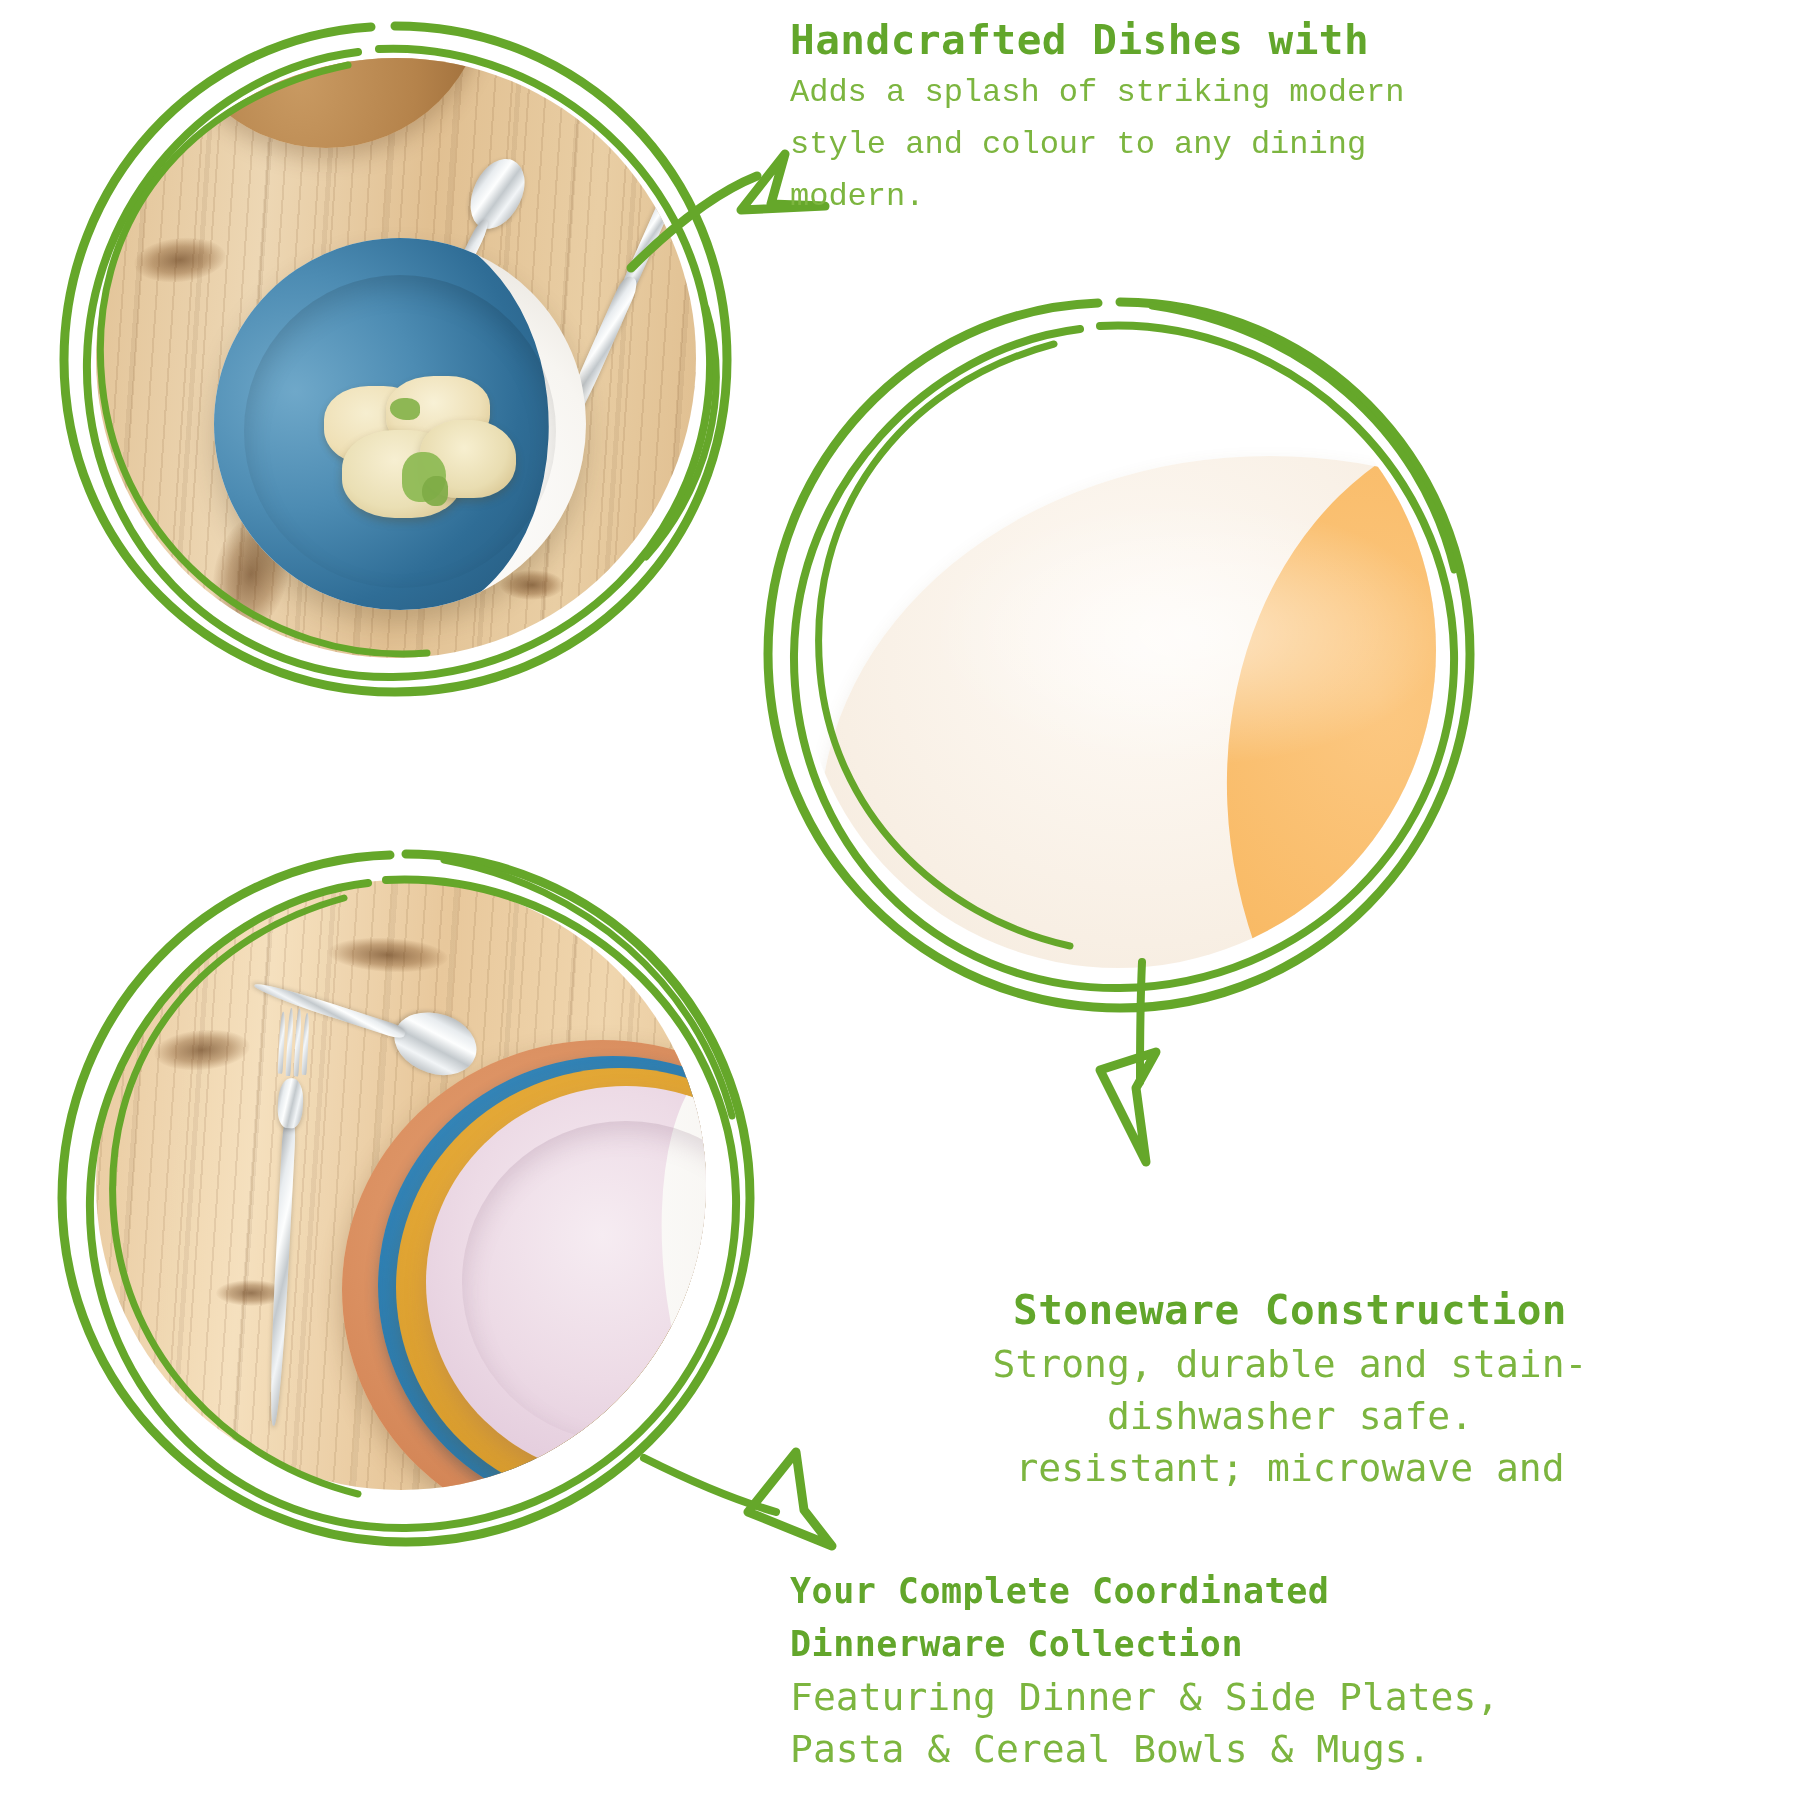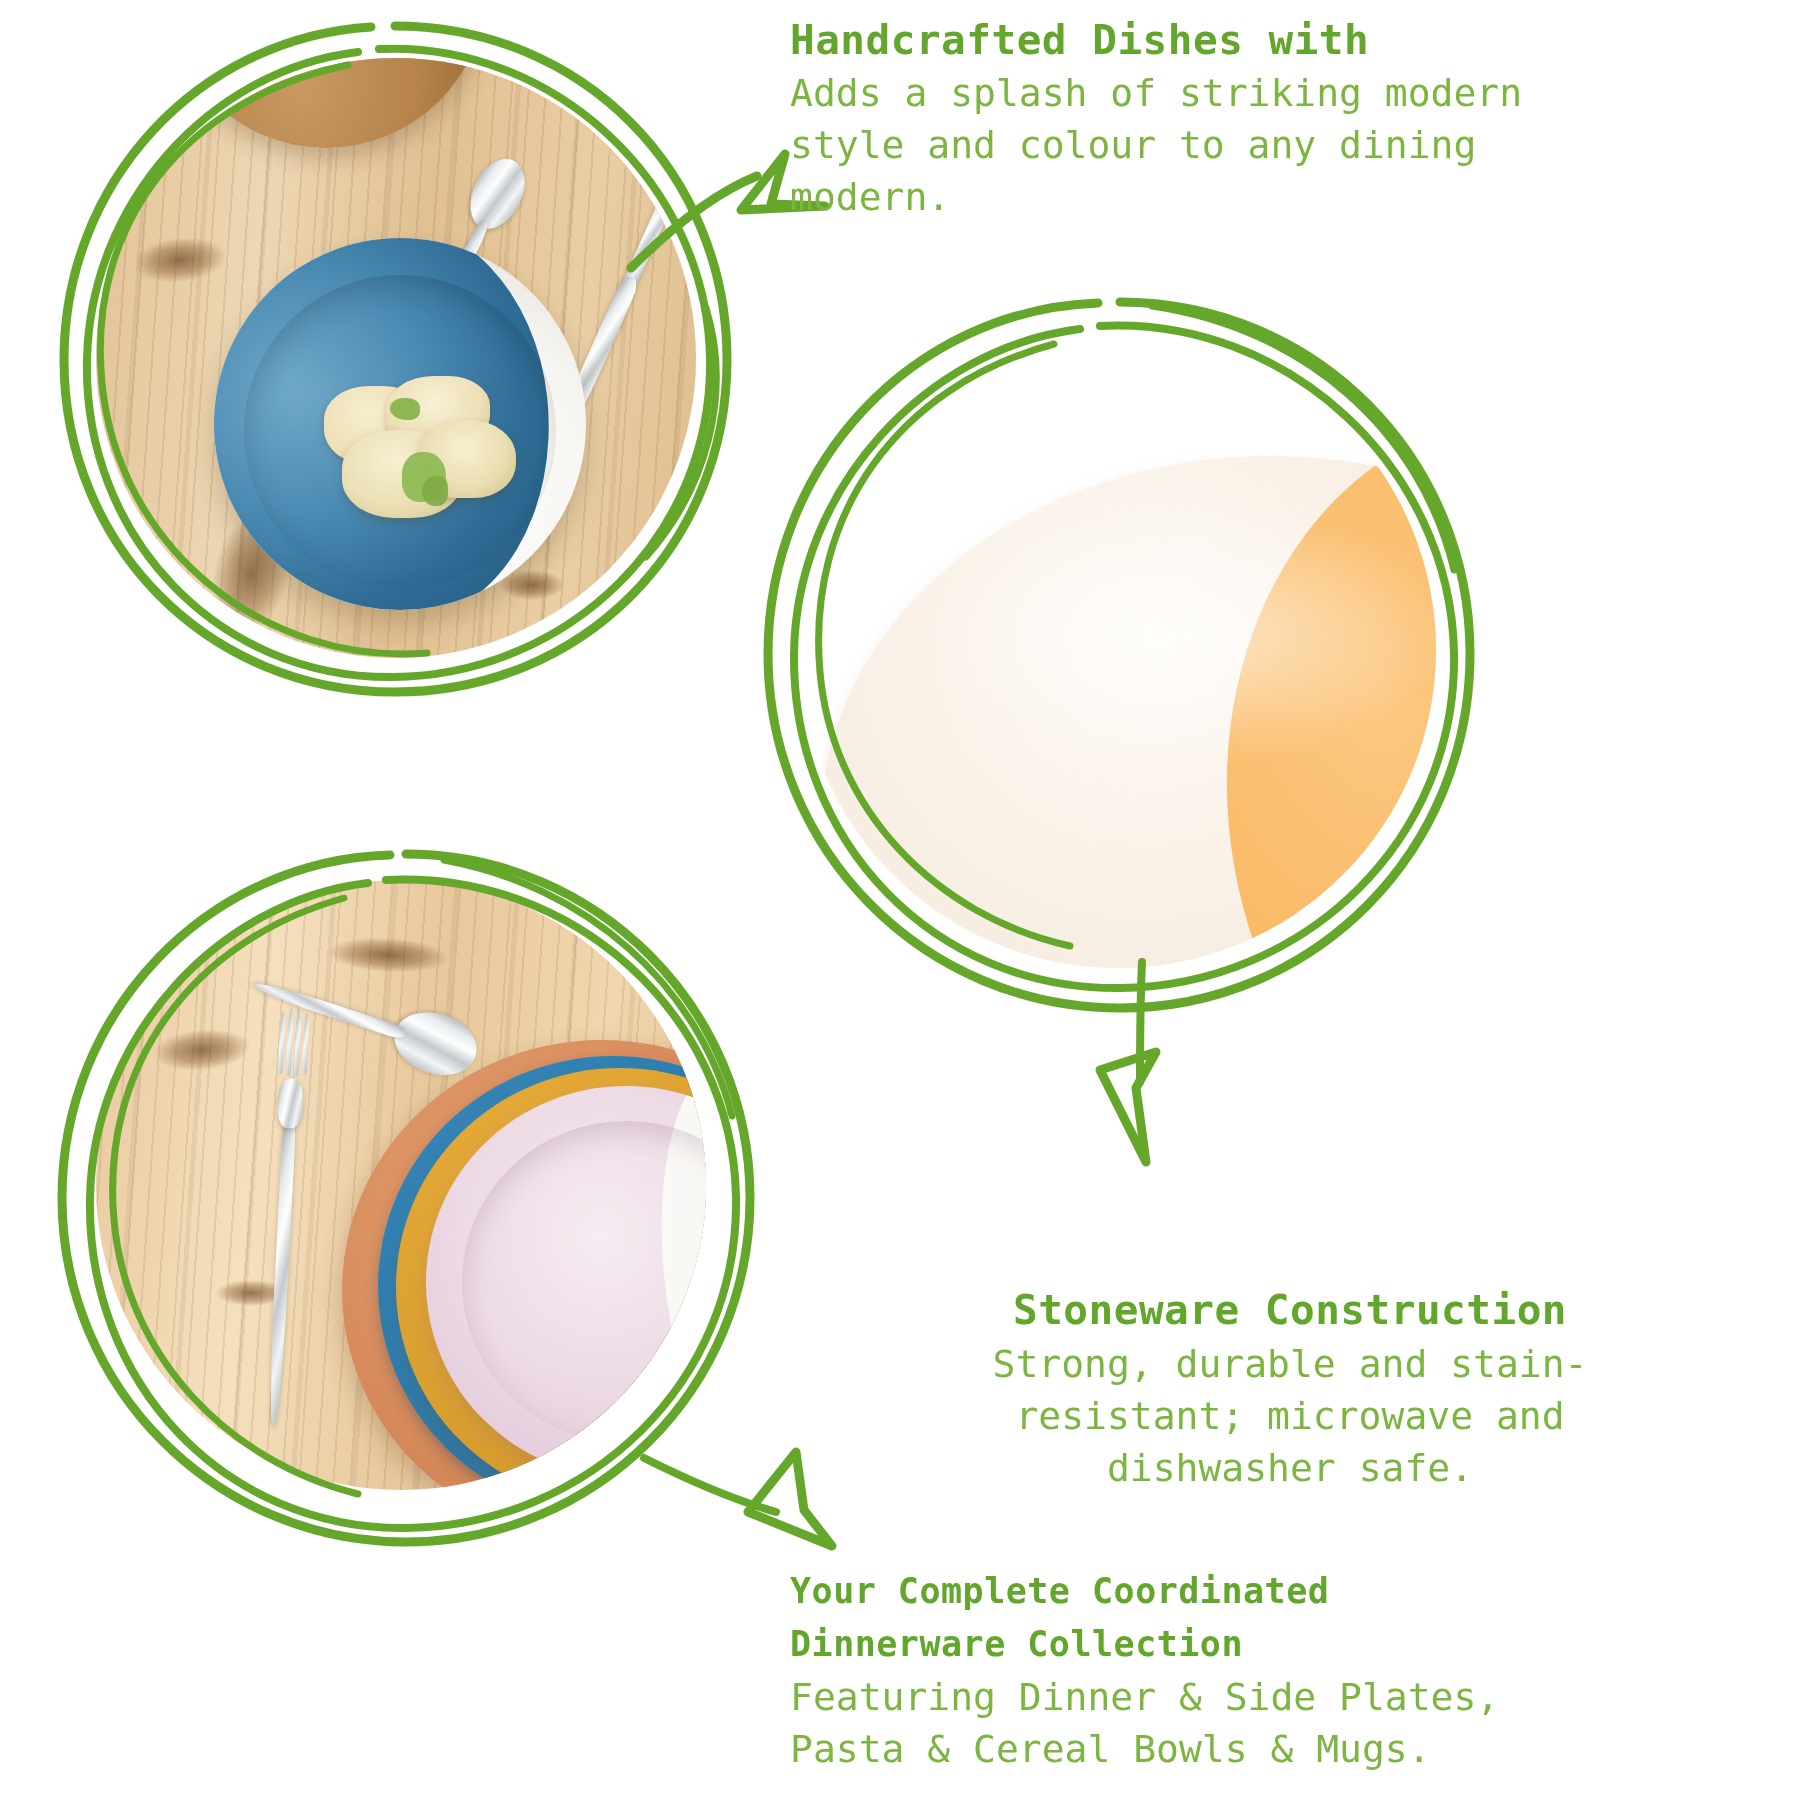--- a/index.html
+++ b/index.html
@@ -60,21 +60,21 @@
     color:#62a62b;
     letter-spacing:.5px;
   }
   .body-txt{
     font-family:"DejaVu Sans Mono", monospace;
     font-weight:normal;
     color:#7cb53f;
   }
 
   #b1 .head{font-size:41px;line-height:53px;}
-  #b1 .body-txt{font-size:38px;line-height:52px;}
+  #b1 .body-txt{font-size:32px;line-height:52px;font-family:Liberation Mono, monospace;}
   #b2{text-align:center;}
   #b2 .head{font-size:41px;line-height:55px;}
   #b2 .body-txt{font-size:38px;line-height:52px;}
   #b3 .head{font-size:35px;line-height:53px;}
   #b3 .body-txt{font-size:38px;line-height:52px;}
 
   .nowrap{white-space:nowrap;}
 </style>
 </head>
 <body>
@@ -255,22 +255,22 @@
   <div class="txt-block" id="b1" style="left:790px;top:14px;width:1000px;">
     <div class="head nowrap">Handcrafted Dishes with</div>
     <div class="body-txt nowrap">Adds a splash of striking modern</div>
     <div class="body-txt nowrap">style and colour to any dining</div>
     <div class="body-txt nowrap">modern.</div>
   </div>
 
   <div class="txt-block" id="b2" style="left:790px;top:1283px;width:1000px;">
     <div class="head nowrap">Stoneware Construction</div>
     <div class="body-txt nowrap">Strong, durable and stain-</div>
+    <div class="body-txt nowrap">dishwasher safe.</div>
     <div class="body-txt nowrap">resistant; microwave and</div>
-    <div class="body-txt nowrap">dishwasher safe.</div>
   </div>
 
   <div class="txt-block" id="b3" style="left:790px;top:1565px;width:1010px;">
     <div class="head nowrap">Your Complete Coordinated</div>
     <div class="head nowrap">Dinnerware Collection</div>
     <div class="body-txt nowrap">Featuring Dinner &amp; Side Plates,</div>
     <div class="body-txt nowrap">Pasta &amp; Cereal Bowls &amp; Mugs.</div>
   </div>
 
 </div>

